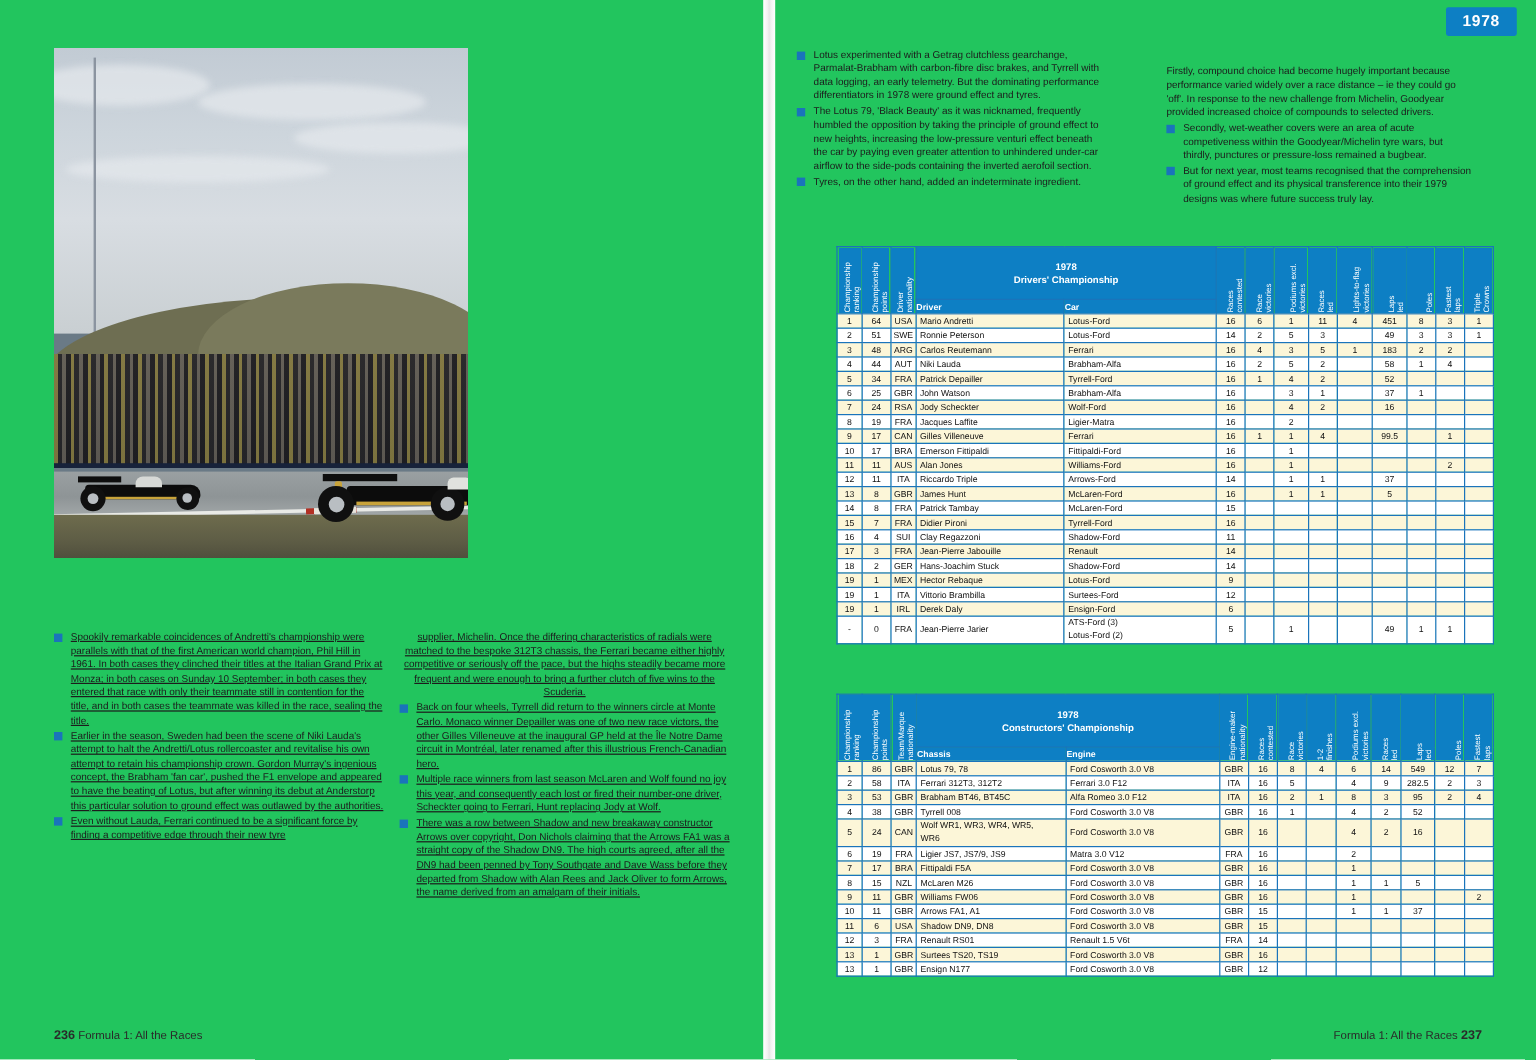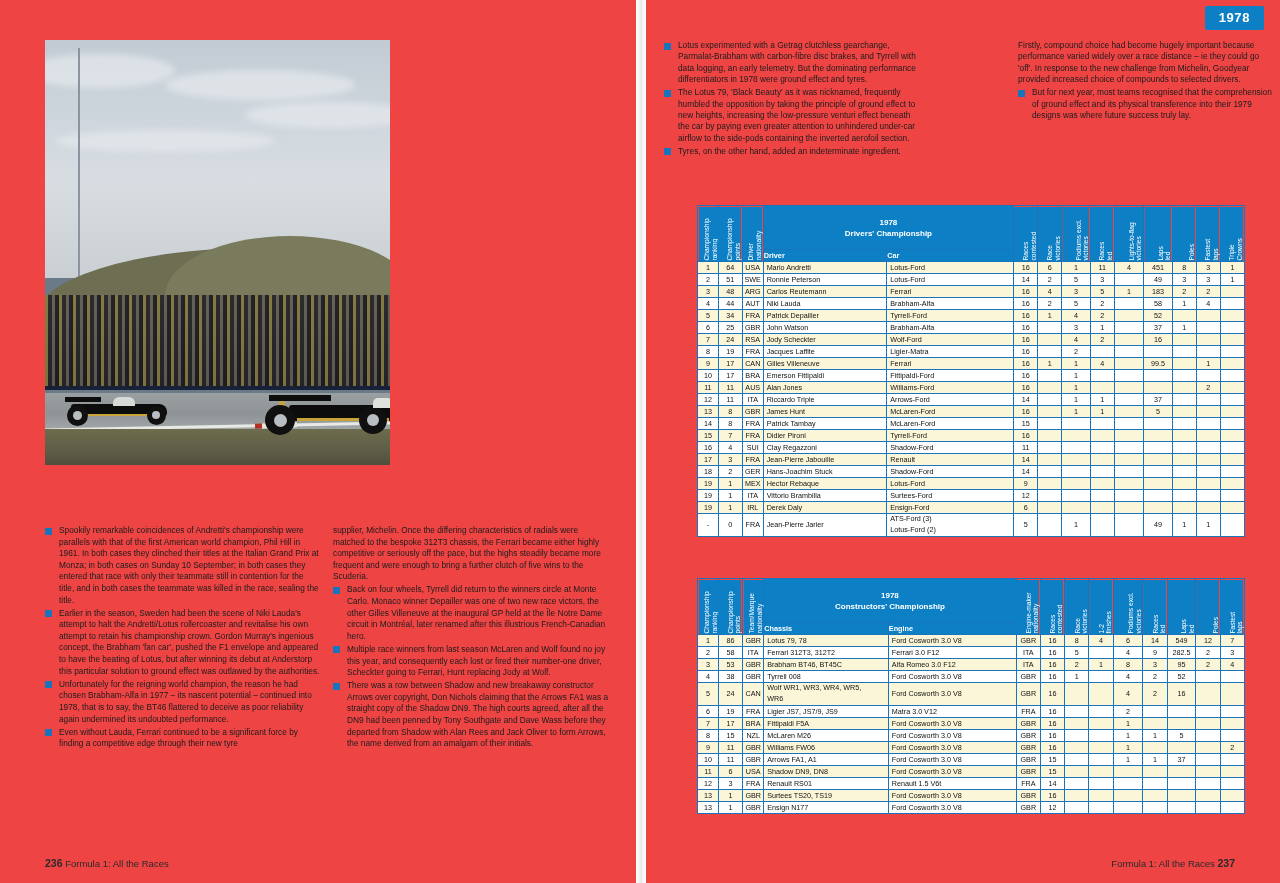--- a/index.html
+++ b/index.html
@@ -5,21 +5,21 @@
   * { box-sizing: border-box; margin: 0; padding: 0; }
   html, body {
     width: 1280px; height: 883px;
     background: #ffffff;
     font-family: "Liberation Sans", sans-serif;
     overflow: hidden;
   }
   .page {
     position: relative;
     width: 1280px; height: 883px;
-    background: #ef4444;
+    background: #22c55e;
   }
   
   .gutter {
     position: absolute; left: 636px; top: 0; width: 10px; height: 883px;
     background: linear-gradient(to right, #ffffff 0%, #f2f2f2 35%, #e6e6e6 50%, #f2f2f2 65%, #ffffff 100%);
   }
 
   
   .year-tab {
     position: absolute; right: 16px; top: 6px;
@@ -109,21 +109,21 @@
   .chub { position: absolute; background: #b9bec2; border-radius: 50%; }
   .cwing { position: absolute; background: #0e0e0e; }
 
   .caption {
     position: absolute; left: 45px; top: 478px; width: 350px;
     font-size: 8.2px; line-height: 11.4px; color: #2b2b2b;
   }
 
   .lcol {
     position: absolute; top: 525px; width: 275px;
-    font-size: 8.3px; line-height: 11.6px; color: #1c1c1c;
+    font-size: 8.3px; line-height: 11.6px; color: #1c1c1c; text-decoration: underline;
   }
   .lcol1 { left: 45px; }
   .lcol2 { left: 333px; }
 
   ul.bul { list-style: none; }
   ul.bul > li {
     position: relative; padding-left: 14px; margin-bottom: 1.5px;
     text-align: left;
   }
   ul.bul > li:before {
@@ -137,21 +137,21 @@
   .folio-l { left: 45px; }
   .folio-r { right: 45px; }
   .folio b { font-size: 10.5px; text-align: center; }
 
   
   .rcol {
     position: absolute; top: 40px; width: 256px;
     font-size: 8.3px; line-height: 11.4px; color: #1c1c1c;
   }
   .rcol1 { left: 664px; }
-  .rcol2 { left: 1018px; }
+  .rcol2 { left: 972px; margin-top: 14px; }
 
   
   .tbl-wrap { position: absolute; left: 697px; width: 548px; }
   .t-drivers { top: 205px; }
   .t-cons { top: 578px; }
 
   table.ft {
     border-collapse: collapse;
     width: 548px;
     font-size: 7.2px;
@@ -245,45 +245,45 @@
       <div class="chub" style="left:104px;top:21px;width:12px;height:12px;"></div>
       <div class="cbody" style="left:110px;top:5px;width:20px;height:10px;border-radius:5px 5px 0 0;background:#e0e2de;"></div>
     </div>
   </div>
 
 
   <div class="lcol lcol1">
     <ul class="bul">
       <li>Spookily remarkable coincidences of Andretti's championship were parallels with that of the first American world champion, Phil Hill in 1961. In both cases they clinched their titles at the Italian Grand Prix at Monza; in both cases on Sunday 10 September; in both cases they entered that race with only their teammate still in contention for the title, and in both cases the teammate was killed in the race, sealing the title.</li>
       <li>Earlier in the season, Sweden had been the scene of Niki Lauda's attempt to halt the Andretti/Lotus rollercoaster and revitalise his own attempt to retain his championship crown. Gordon Murray's ingenious concept, the Brabham 'fan car', pushed the F1 envelope and appeared to have the beating of Lotus, but after winning its debut at Anderstorp this particular solution to ground effect was outlawed by the authorities.</li>
-      <li>Unfortunately for the reigning world champion, the reason he had chosen Brabham-Alfa in 1977 – its nascent potential – continued into 1978, that is to say, the BT46 flattered to deceive as poor reliability again undermined its undoubted performance.</li>
       <li>Even without Lauda, Ferrari continued to be a significant force by finding a competitive edge through their new tyre</li>
     </ul>
   </div>
 
   <div class="lcol lcol2">
-    <div style="padding-left:0;margin-bottom:1.5px;">supplier, Michelin. Once the differing characteristics of radials were matched to the bespoke 312T3 chassis, the Ferrari became either highly competitive or seriously off the pace, but the highs steadily became more frequent and were enough to bring a further clutch of five wins to the Scuderia.</div>
+    <div style="padding-left:0;margin-bottom:1.5px;text-align:center;">supplier, Michelin. Once the differing characteristics of radials were matched to the bespoke 312T3 chassis, the Ferrari became either highly competitive or seriously off the pace, but the highs steadily became more frequent and were enough to bring a further clutch of five wins to the Scuderia.</div>
     <ul class="bul">
       <li>Back on four wheels, Tyrrell did return to the winners circle at Monte Carlo. Monaco winner Depailler was one of two new race victors, the other Gilles Villeneuve at the inaugural GP held at the Île Notre Dame circuit in Montréal, later renamed after this illustrious French-Canadian hero.</li>
       <li>Multiple race winners from last season McLaren and Wolf found no joy this year, and consequently each lost or fired their number-one driver, Scheckter going to Ferrari, Hunt replacing Jody at Wolf.</li>
       <li>There was a row between Shadow and new breakaway constructor Arrows over copyright, Don Nichols claiming that the Arrows FA1 was a straight copy of the Shadow DN9. The high courts agreed, after all the DN9 had been penned by Tony Southgate and Dave Wass before they departed from Shadow with Alan Rees and Jack Oliver to form Arrows, the name derived from an amalgam of their initials.</li>
     </ul>
   </div>
 
   <div class="rcol rcol1">
     <ul class="bul">
       <li>Lotus experimented with a Getrag clutchless gearchange, Parmalat-Brabham with carbon-fibre disc brakes, and Tyrrell with data logging, an early telemetry. But the dominating performance differentiators in 1978 were ground effect and tyres.</li>
       <li>The Lotus 79, 'Black Beauty' as it was nicknamed, frequently humbled the opposition by taking the principle of ground effect to new heights, increasing the low-pressure venturi effect beneath the car by paying even greater attention to unhindered under-car airflow to the side-pods containing the inverted aerofoil section.</li>
       <li>Tyres, on the other hand, added an indeterminate ingredient.</li>
     </ul>
   </div>
 
   <div class="rcol rcol2">
     <div style="margin-bottom:1.5px;">Firstly, compound choice had become hugely important because performance varied widely over a race distance – ie they could go 'off'. In response to the new challenge from Michelin, Goodyear provided increased choice of compounds to selected drivers.</div>
     <ul class="bul">
+      <li>Secondly, wet-weather covers were an area of acute competiveness within the Goodyear/Michelin tyre wars, but thirdly, punctures or pressure-loss remained a bugbear.</li>
       <li>But for next year, most teams recognised that the comprehension of ground effect and its physical transference into their 1979 designs was where future success truly lay.</li>
     </ul>
   </div>
 
   <div class="tbl-wrap t-drivers">
     <table class="ft">
       <colgroup>
         <col style="width:19px">
           <col style="width:22px">
           <col style="width:19px">

